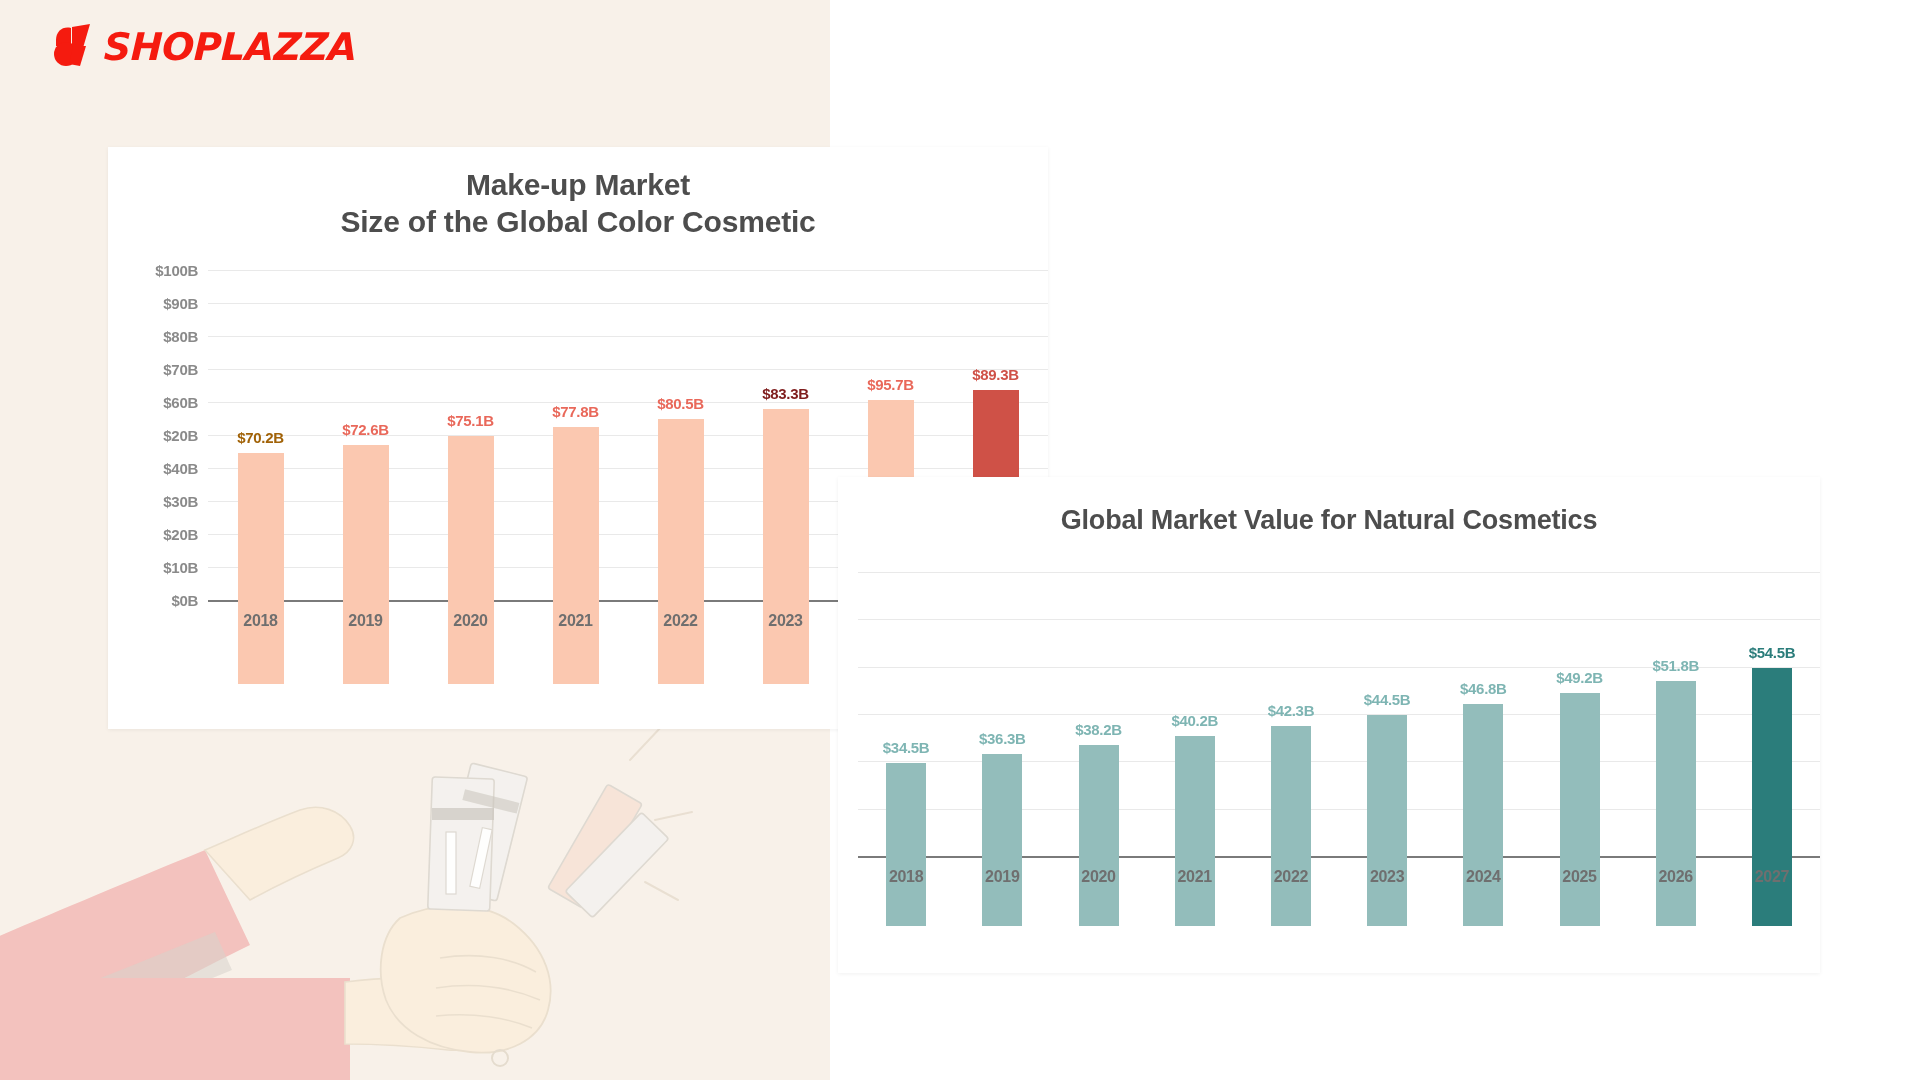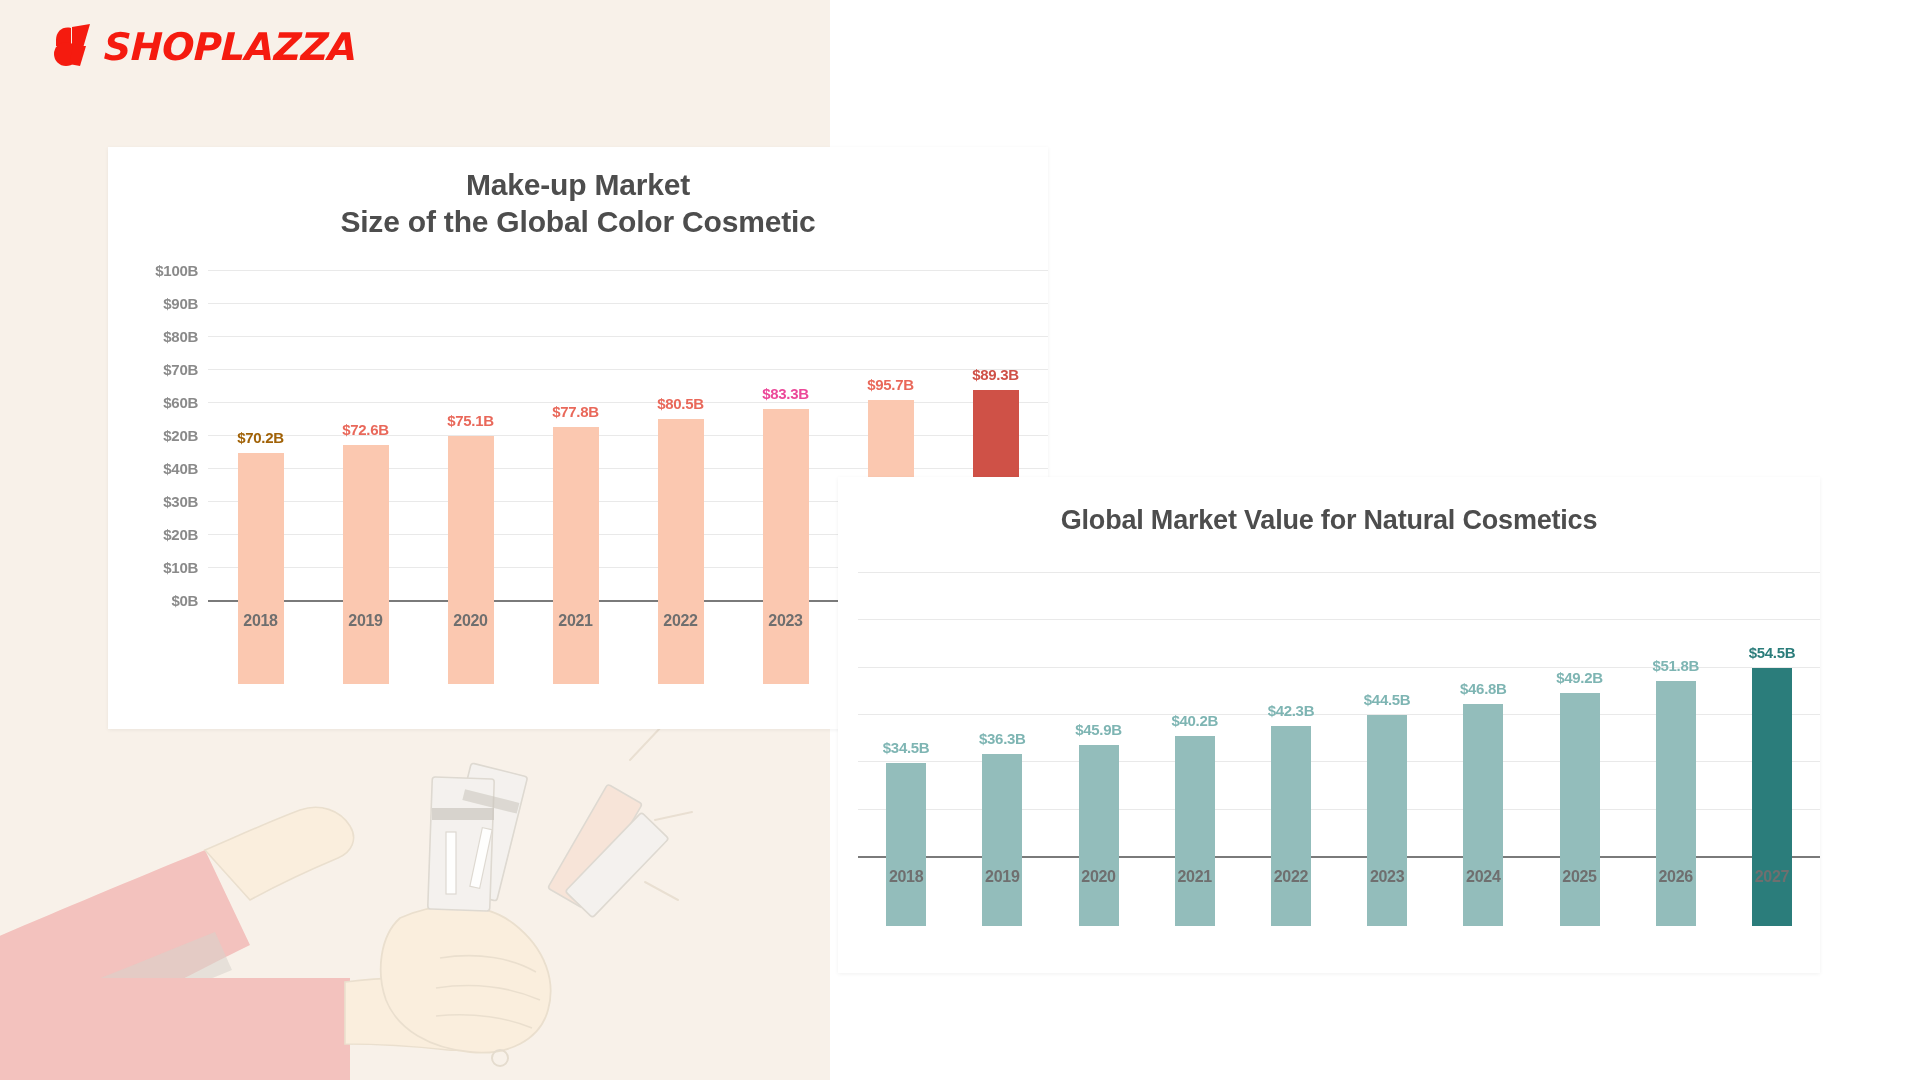--- a/index.html
+++ b/index.html
@@ -206,21 +206,21 @@
         </div>
         <div class="bar-col">
           <div class="bar-value" style="color: rgb(233, 104, 90);">$77.8B</div>
           <div class="bar-rect" style="height: 256.74px; background: rgb(251, 200, 176);"></div>
         </div>
         <div class="bar-col">
           <div class="bar-value" style="color: rgb(233, 104, 90);">$80.5B</div>
           <div class="bar-rect" style="height: 265.65px; background: rgb(251, 200, 176);"></div>
         </div>
         <div class="bar-col">
-          <div class="bar-value" style="color: #ec4899; margin-top: 45px;">$83.3B</div>
+          <div class="bar-value" style="color: #7f1d1d; margin-top: 45px;">$83.3B</div>
           <div class="bar-rect" style="height: 274.89px; background: rgb(251, 200, 176);"></div>
         </div>
         <div class="bar-col">
           <div class="bar-value" style="color: rgb(233, 104, 90);">$95.7B</div>
           <div class="bar-rect" style="height: 284.46px; background: rgb(251, 200, 176);"></div>
         </div>
         <div class="bar-col">
           <div class="bar-value" style="color: rgb(207, 81, 71);">$89.3B</div>
           <div class="bar-rect" style="height: 294.69px; background: rgb(207, 81, 71);"></div>
         </div>
@@ -253,21 +253,21 @@
     <div class="bars" style="left: 20px; height: 302px;">
         <div class="bar-col">
           <div class="bar-value" style="color: rgb(126, 181, 179);">$34.5B</div>
           <div class="bar-rect" style="height: 163.3px; background: rgb(147, 189, 187);"></div>
         </div>
         <div class="bar-col">
           <div class="bar-value" style="color: rgb(126, 181, 179);">$36.3B</div>
           <div class="bar-rect" style="height: 171.82px; background: rgb(147, 189, 187);"></div>
         </div>
         <div class="bar-col">
-          <div class="bar-value" style="color: rgb(126, 181, 179);">$45.9B</div>
+          <div class="bar-value" style="color: rgb(126, 181, 179);">$38.2B</div>
           <div class="bar-rect" style="height: 180.813px; background: rgb(147, 189, 187);"></div>
         </div>
         <div class="bar-col">
           <div class="bar-value" style="color: rgb(126, 181, 179);">$40.2B</div>
           <div class="bar-rect" style="height: 190.28px; background: rgb(147, 189, 187);"></div>
         </div>
         <div class="bar-col">
           <div class="bar-value" style="color: rgb(126, 181, 179);">$42.3B</div>
           <div class="bar-rect" style="height: 200.22px; background: rgb(147, 189, 187);"></div>
         </div>

